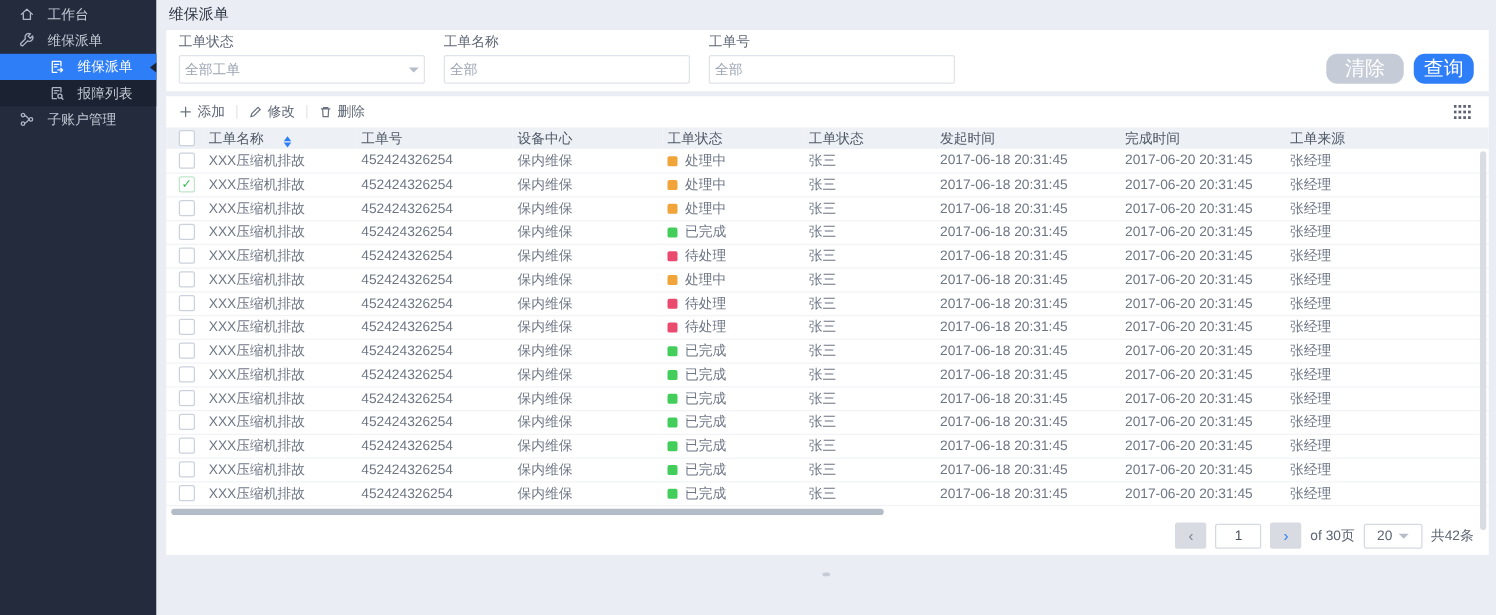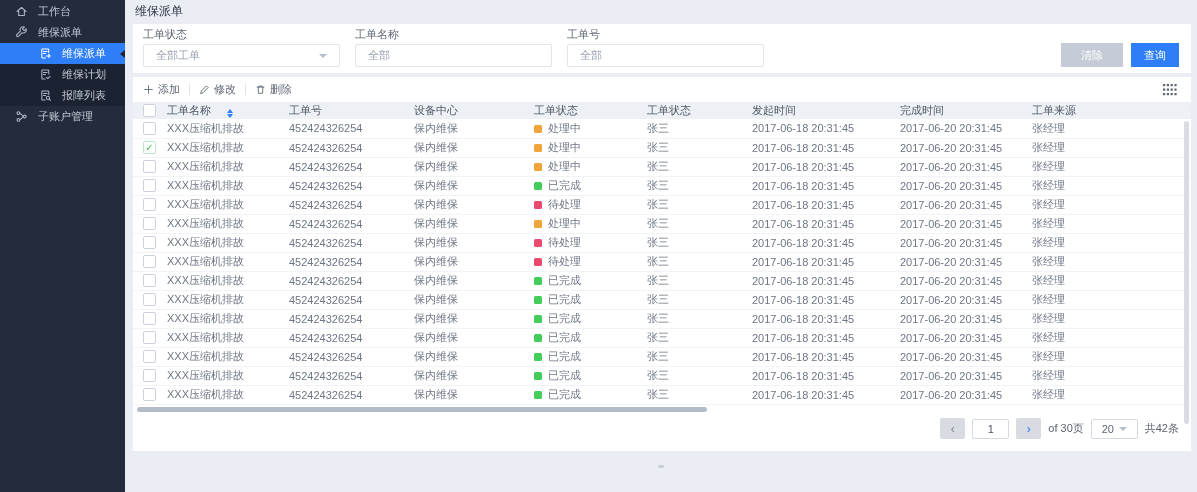--- a/index.html
+++ b/index.html
@@ -24,30 +24,30 @@
   
   .main { flex:1; display:flex; flex-direction:column; overflow:hidden; }
   .page-title { height:22px; line-height:22px; padding-left:10px; font-size:12px; color:#2f3644; }
 
   .filter-card { background:#fff; margin:2px 6px 0 8px; padding:4px 12px 6px 10px;
                  display:flex; align-items:flex-end; }
   .filter-group { margin-right:15px; }
   .filter-label { font-size:11px; line-height:12px; color:#5d6674; margin-bottom:4px; }
   .filter-input { width:197px; height:23px; border:1px solid #dfe3ea; border-radius:2px;
                   display:flex; align-items:center; justify-content:space-between;
-                  padding:0 12px; font-size:11px; color:#9aa3b2; background:#fff; }
+                  padding:0 4px; font-size:11px; color:#9aa3b2; background:#fff; }
   .caret-down { border-left:4px solid transparent; border-right:4px solid transparent;
                 border-top:4px solid #b6bdc9; }
   .filter-actions { margin-left:auto; display:flex; gap:8px; }
-  .btn { height:24px; border-radius:0; font-size:11px; color:#fff; border:none;
+  .btn { height:24px; border-radius:9px; font-size:16px; color:#fff; border:none;
          display:flex; align-items:center; justify-content:center; cursor:pointer; }
   .btn-clear { width:62px; background:#c5cbd7; }
   .btn-search { width:48px; background:#2e7ef7; }
 
-  .table-card { background:#fff; margin:4px 6px 0 8px; position:relative; padding-bottom:7px; }
+  .table-card { background:#fff; margin:4px 6px 0 8px; position:relative; padding-bottom:0; }
   .toolbar { height:25px; display:flex; align-items:center; padding:0 14px 0 10px; gap:9px; }
   .tool-link { display:flex; align-items:center; gap:4px; font-size:11px; color:#5f6775; cursor:pointer; }
   .tool-link svg { width:11px; height:11px; stroke:#6a7280; stroke-width:1.4; fill:none; stroke-linecap:round; }
   .tool-divider { width:1px; height:11px; background:#e2e5eb; }
   .grid-icon { margin-left:auto; cursor:pointer; display:flex; }
 
   table { width:100%; border-collapse:collapse; table-layout:fixed; font-size:11px; }
   thead th { background:#edf0f5; height:17px; font-weight:normal; color:#4e5765;
              text-align:left; padding:0 4px; white-space:nowrap; }
   tbody td { height:19px; color:#6e7685; border-bottom:1px solid #f1f3f7; padding:0 4px; white-space:nowrap; }
@@ -104,28 +104,20 @@
           <span>维保派单</span>
         </div>
         <div class="submenu">
           <div class="side-item sub active">
             <span class="icon">
               <svg viewBox="0 0 16 16">
                 <path d="M12 7 V3 a0.5 0.5 0 0 0-0.5-0.5 H4 a0.5 0.5 0 0 0-0.5.5 V13 a0.5 0.5 0 0 0 .5.5 H8 M5.5 5.5 H10 M5.5 8 H8 M9 11 H13.5 M11.8 9.2 L13.6 11 L11.8 12.8"></path>
               </svg>
             </span>
             <span>维保派单</span>
-          </div>
-          <div class="side-item sub">
-            <span class="icon">
-              <svg viewBox="0 0 16 16">
-                <path d="M12 7.5 V3 a0.5 0.5 0 0 0-0.5-0.5 H4 a0.5 0.5 0 0 0-.5.5 V13 a0.5 0.5 0 0 0 .5.5 H7.5 M5.5 5.5 H10 M5.5 8 H8 M9.2 11.4 L10.8 13 L13.6 10.2"></path>
-              </svg>
-            </span>
-            <span>维保计划</span>
           </div>
           <div class="side-item sub">
             <span class="icon">
               <svg viewBox="0 0 16 16">
                 <path d="M12 7 V3 a0.5 0.5 0 0 0-0.5-0.5 H4 a0.5 0.5 0 0 0-.5.5 V13 a0.5 0.5 0 0 0 .5.5 H7.5 M5.5 5.5 H10 M5.5 8 H8"></path>
                 <circle cx="11" cy="11" r="2"></circle>
                 <path d="M12.5 12.5 L14 14"></path>
               </svg>
             </span>
             <span>报障列表</span>

